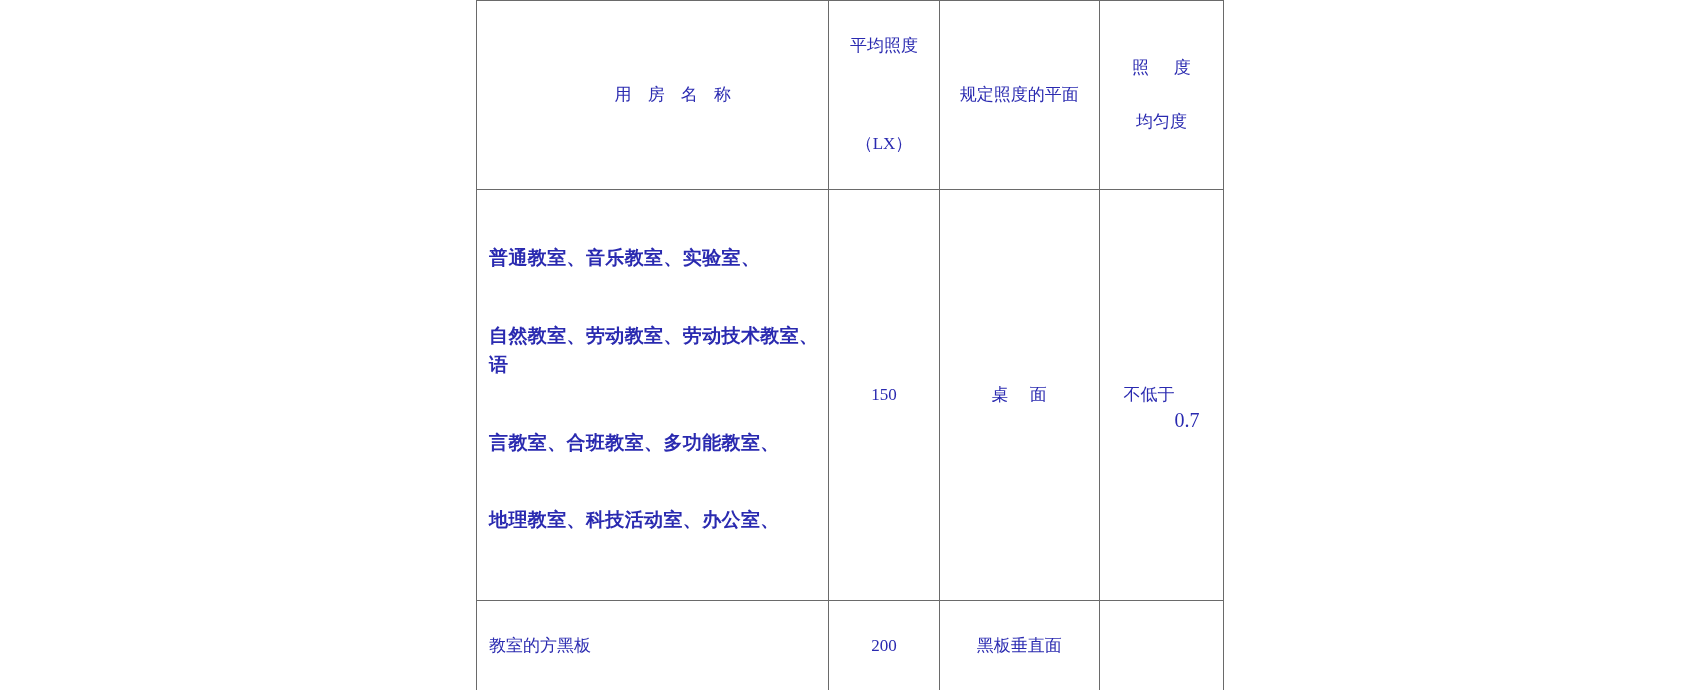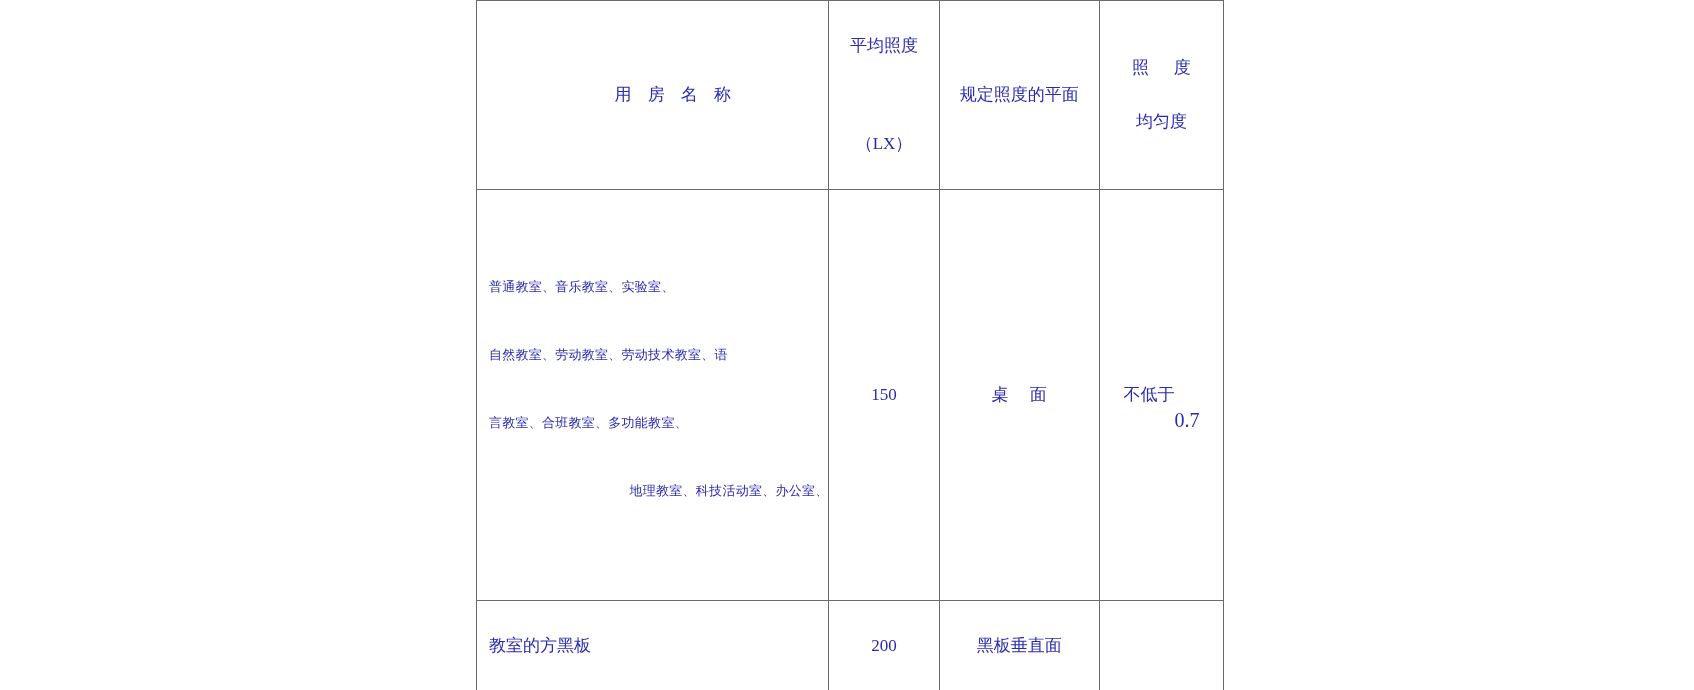--- a/index.html
+++ b/index.html
@@ -77,24 +77,25 @@
     padding: 0 0 0 12px;
     box-sizing: border-box;
     height: 410px;
     display: flex;
     flex-direction: column;
     justify-content: center;
   }
   .rooms .ln {
     display: block;
     margin: 0 0 48px 0;
-    font-size: 13px;
+    font-size: 19px;
     letter-spacing: 0.02em;
+    font-weight: bold;
   }
-  .rooms .ln:last-child { margin-bottom: 12px; text-align: right; }
+  .rooms .ln:last-child { margin-bottom: 12px; }
 
   .uniform-cell {
     height: 410px;
     display: flex;
     flex-direction: row;
     justify-content: center;
     align-items: center;
   }
   .uniform-cell .u1 { display: block; }
   .uniform-cell .u2 { display: block; margin-top: 50px; font-size: 20px; }

